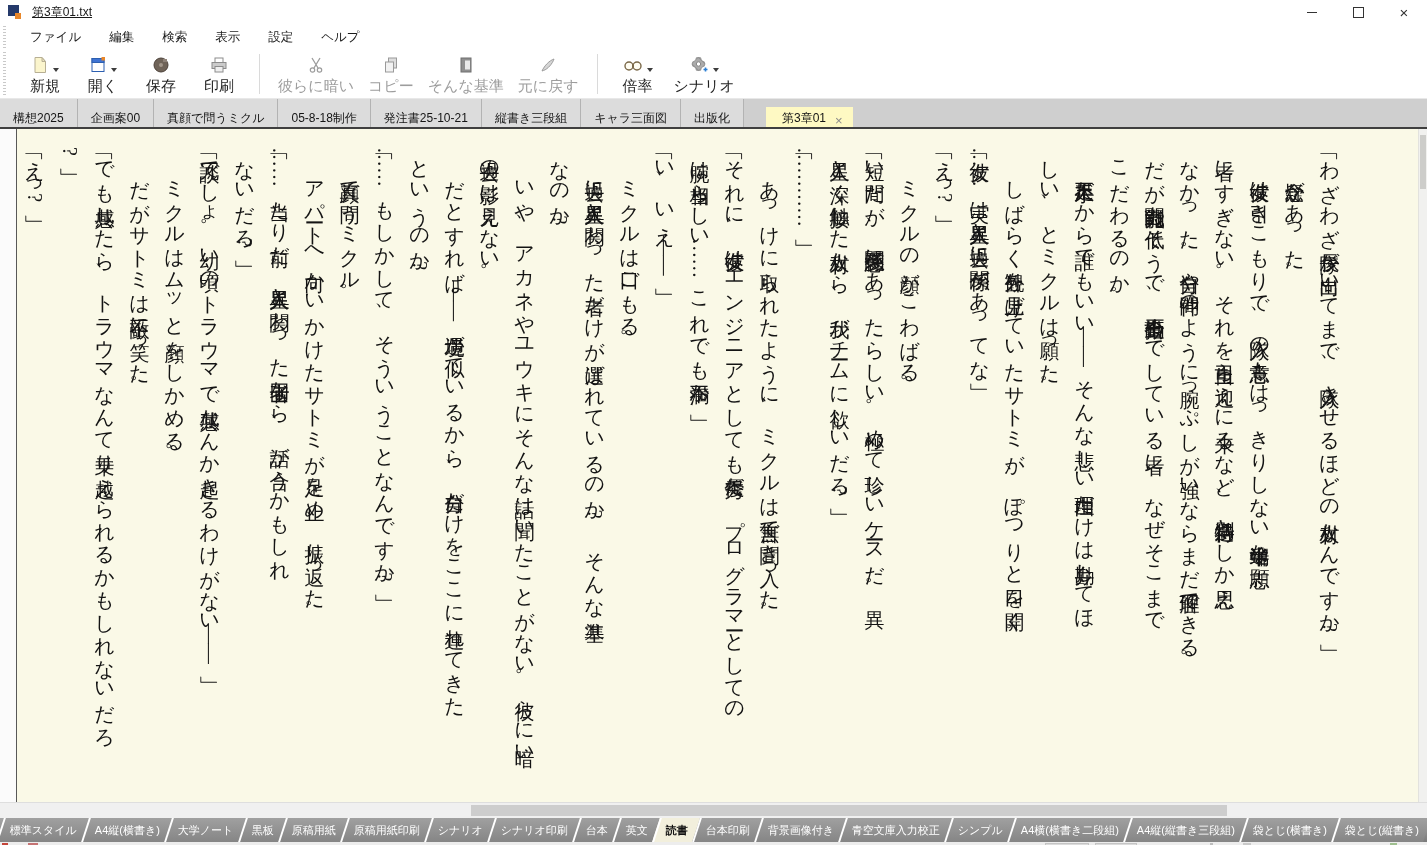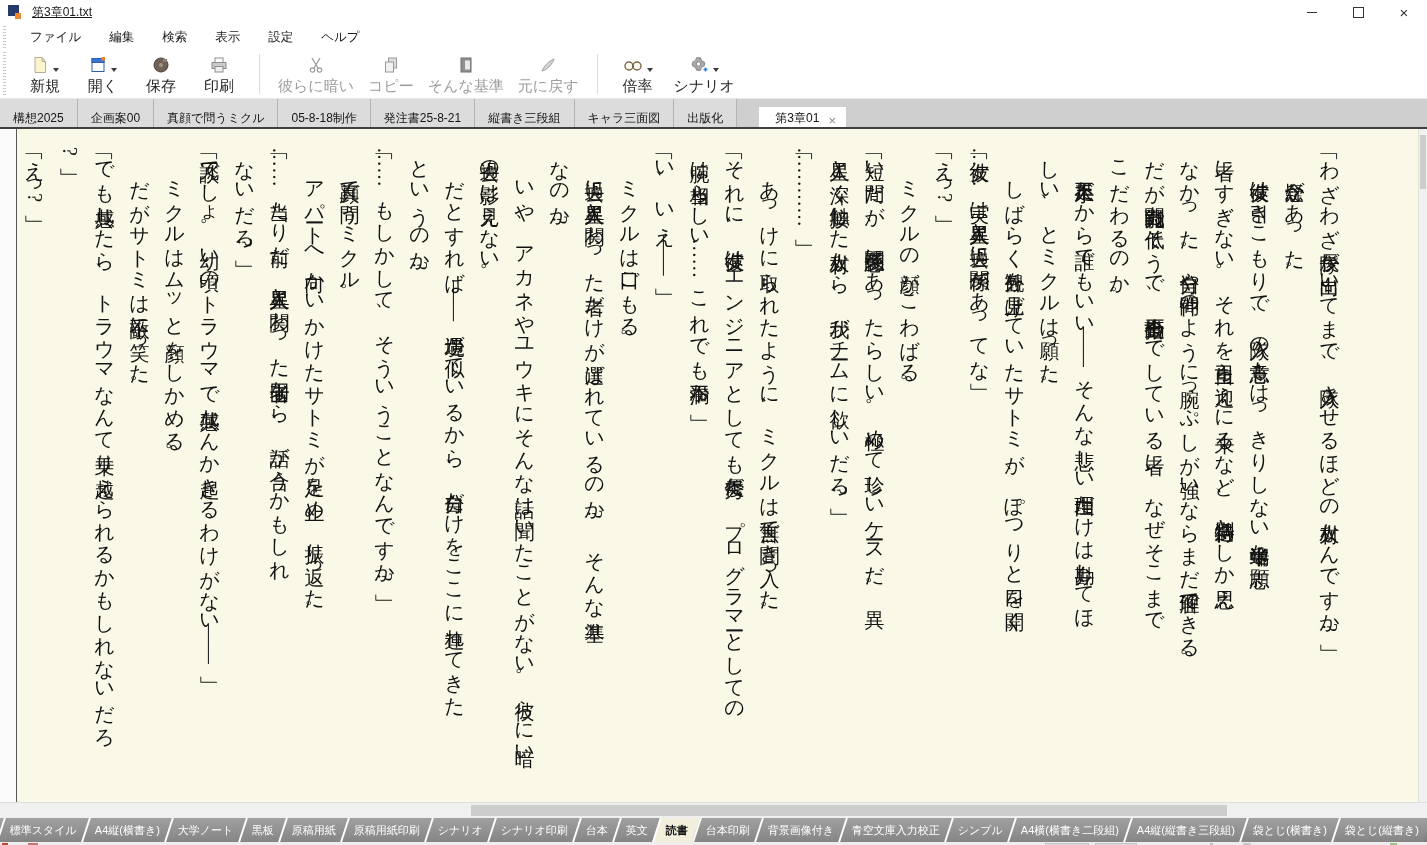--- a/index.html
+++ b/index.html
@@ -34,21 +34,21 @@
   .tb-label{font-size:15px;margin-top:3px;color:#1f1f1f;white-space:nowrap;text-align:right;}
   .tb-label.disabled{color:#9d9d9d;}
   .tb-sep{width:1px;height:40px;background:#dadada;margin:0 11px;align-self:center;}
   .dd-arrow{width:0;height:0;border-left:3.5px solid transparent;border-right:3.5px solid transparent;
             border-top:4px solid #3c3c3c;margin:0 0 2px 4px;}
 
   
   .doctabs{height:28px;background:#cfcfcf;display:flex;align-items:stretch;border-bottom:2px solid #3f3f3f;}
   .dtab{display:flex;align-items:flex-end;padding:0 13px;font-size:12px;color:#141414;
         background:#dcdcdc;border-right:1px solid #b3b3b3;white-space:nowrap;}
-  .dtab.active{background:#ffffff;border-right:none;margin-left:22px;padding:0 10px 0 16px;margin-top:8px;}
+  .dtab.active{background:#fef9c3;border-right:none;margin-left:22px;padding:0 10px 0 16px;margin-top:8px;}
   .dtab-close{margin-left:9px;color:#8a8a8a;font-size:13px;line-height:1;}
 
   
   .editor-wrap{position:relative;height:673px;background:#fff;}
   .gutter{position:absolute;left:0;top:0;width:16px;height:100%;background:#fbfbfb;border-right:1px solid #585858;}
   .canvas{position:absolute;left:17px;top:0;right:8px;bottom:0;background:#faf9e7;overflow:hidden;}
   .vscroll{position:absolute;right:0;top:0;width:8px;height:100%;background:#f1f1ef;border-left:1px solid #e2e2de;}
   .vthumb{position:absolute;top:6px;left:1px;width:6px;height:54px;background:#cdcdca;}
   .vtext{writing-mode:vertical-rl;text-orientation:mixed;height:100%;box-sizing:border-box;
          padding:18px 6px 0 0;font-family:"Liberation Serif","DejaVu Serif",serif;
@@ -244,21 +244,21 @@
       <div class="dtab">
         <span class="dtab-label">企画案00</span>
       </div>
       <div class="dtab">
         <span class="dtab-label">真顔で問うミクル</span>
       </div>
       <div class="dtab">
         <span class="dtab-label">05-8-18制作</span>
       </div>
       <div class="dtab">
-        <span class="dtab-label">発注書25-8-21</span>
+        <span class="dtab-label">発注書25-10-21</span>
       </div>
       <div class="dtab">
         <span class="dtab-label">縦書き三段組</span>
       </div>
       <div class="dtab">
         <span class="dtab-label">キャラ三面図</span>
       </div>
       <div class="dtab">
         <span class="dtab-label">出版化</span>
       </div>

